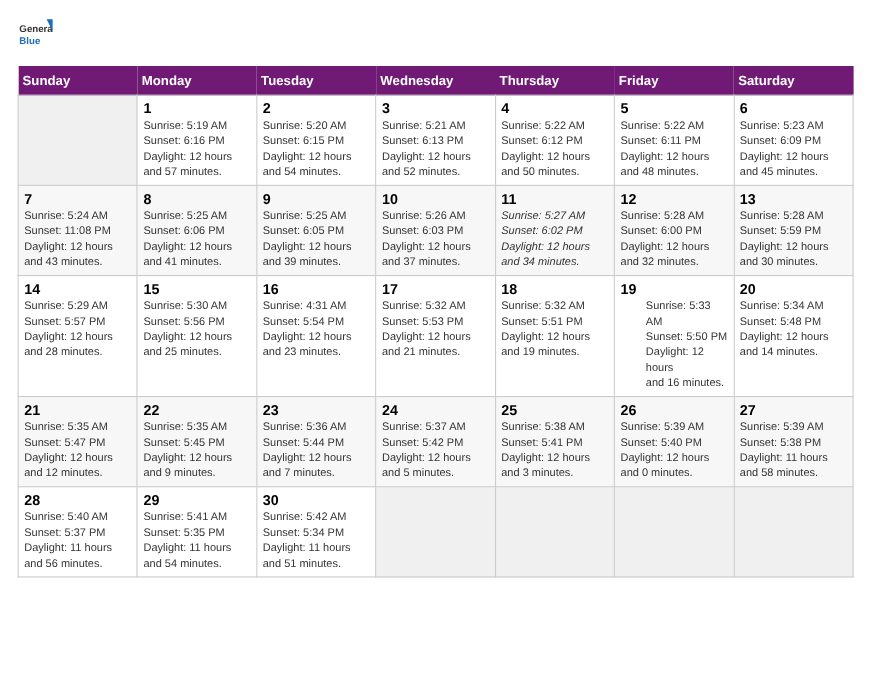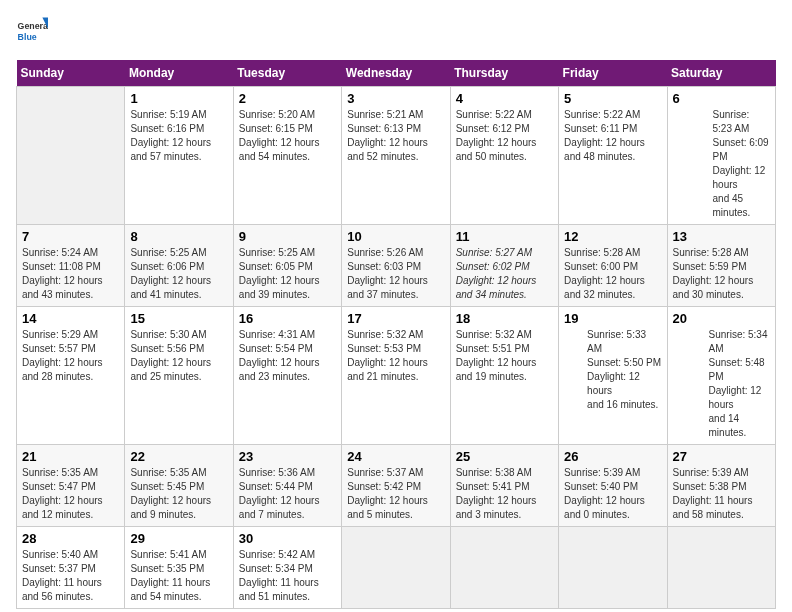--- a/index.html
+++ b/index.html
@@ -136,21 +136,21 @@
         </td>
         <td>
           <div class="day-number">5</div>
           <div class="day-info" style="white-space: pre-line;">Sunrise: 5:22 AM
 Sunset: 6:11 PM
 Daylight: 12 hours
 and 48 minutes.</div>
         </td>
         <td>
           <div class="day-number">6</div>
-          <div class="day-info" style="white-space: pre-line; margin-left: 40px;">Sunrise: 5:23 AM
+          <div class="day-info" style="white-space: pre-line;">Sunrise: 5:23 AM
 Sunset: 6:09 PM
 Daylight: 12 hours
 and 45 minutes.</div>
         </td>
       </tr>
       <tr>
         <td>
           <div class="day-number">7</div>
           <div class="day-info" style="white-space: pre-line;">Sunrise: 5:24 AM
 Sunset: 11:08 PM
@@ -238,21 +238,21 @@
         </td>
         <td>
           <div class="day-number">19</div>
           <div class="day-info" style="white-space: pre-line; margin-left: 23px;">Sunrise: 5:33 AM
 Sunset: 5:50 PM
 Daylight: 12 hours
 and 16 minutes.</div>
         </td>
         <td>
           <div class="day-number">20</div>
-          <div class="day-info" style="white-space: pre-line; margin-left: 36px;">Sunrise: 5:34 AM
+          <div class="day-info" style="white-space: pre-line;">Sunrise: 5:34 AM
 Sunset: 5:48 PM
 Daylight: 12 hours
 and 14 minutes.</div>
         </td>
       </tr>
       <tr>
         <td>
           <div class="day-number">21</div>
           <div class="day-info" style="white-space: pre-line;">Sunrise: 5:35 AM
 Sunset: 5:47 PM

